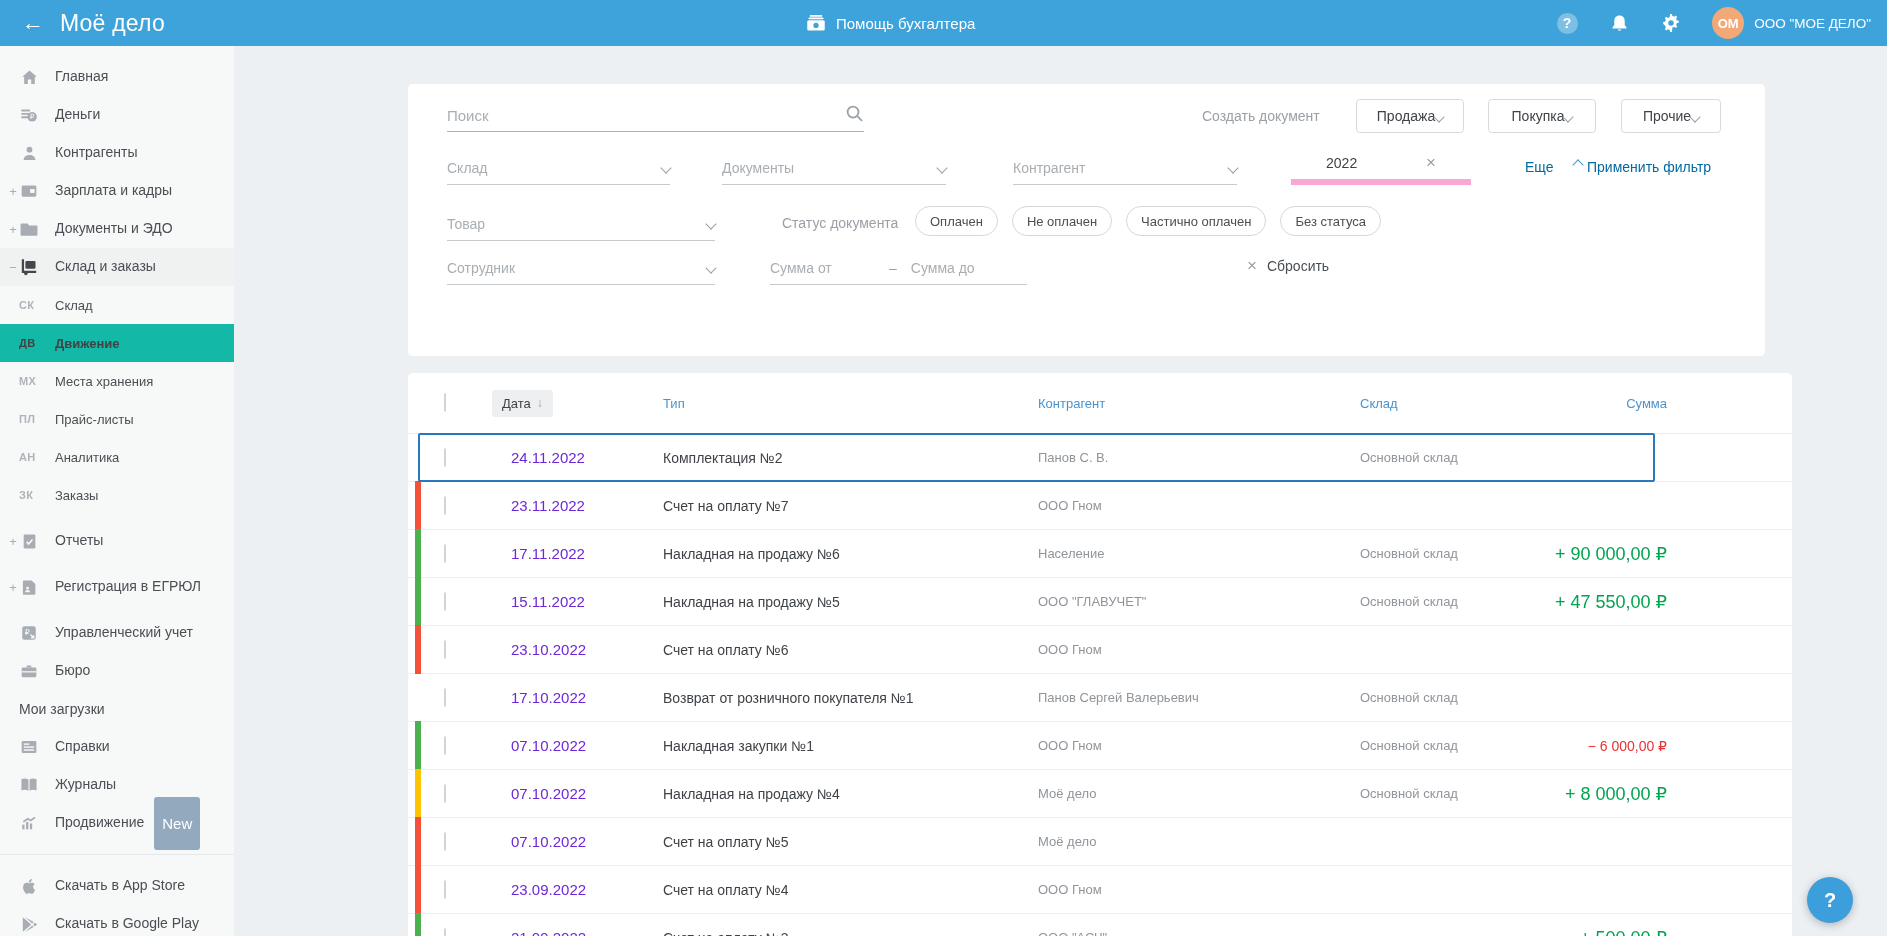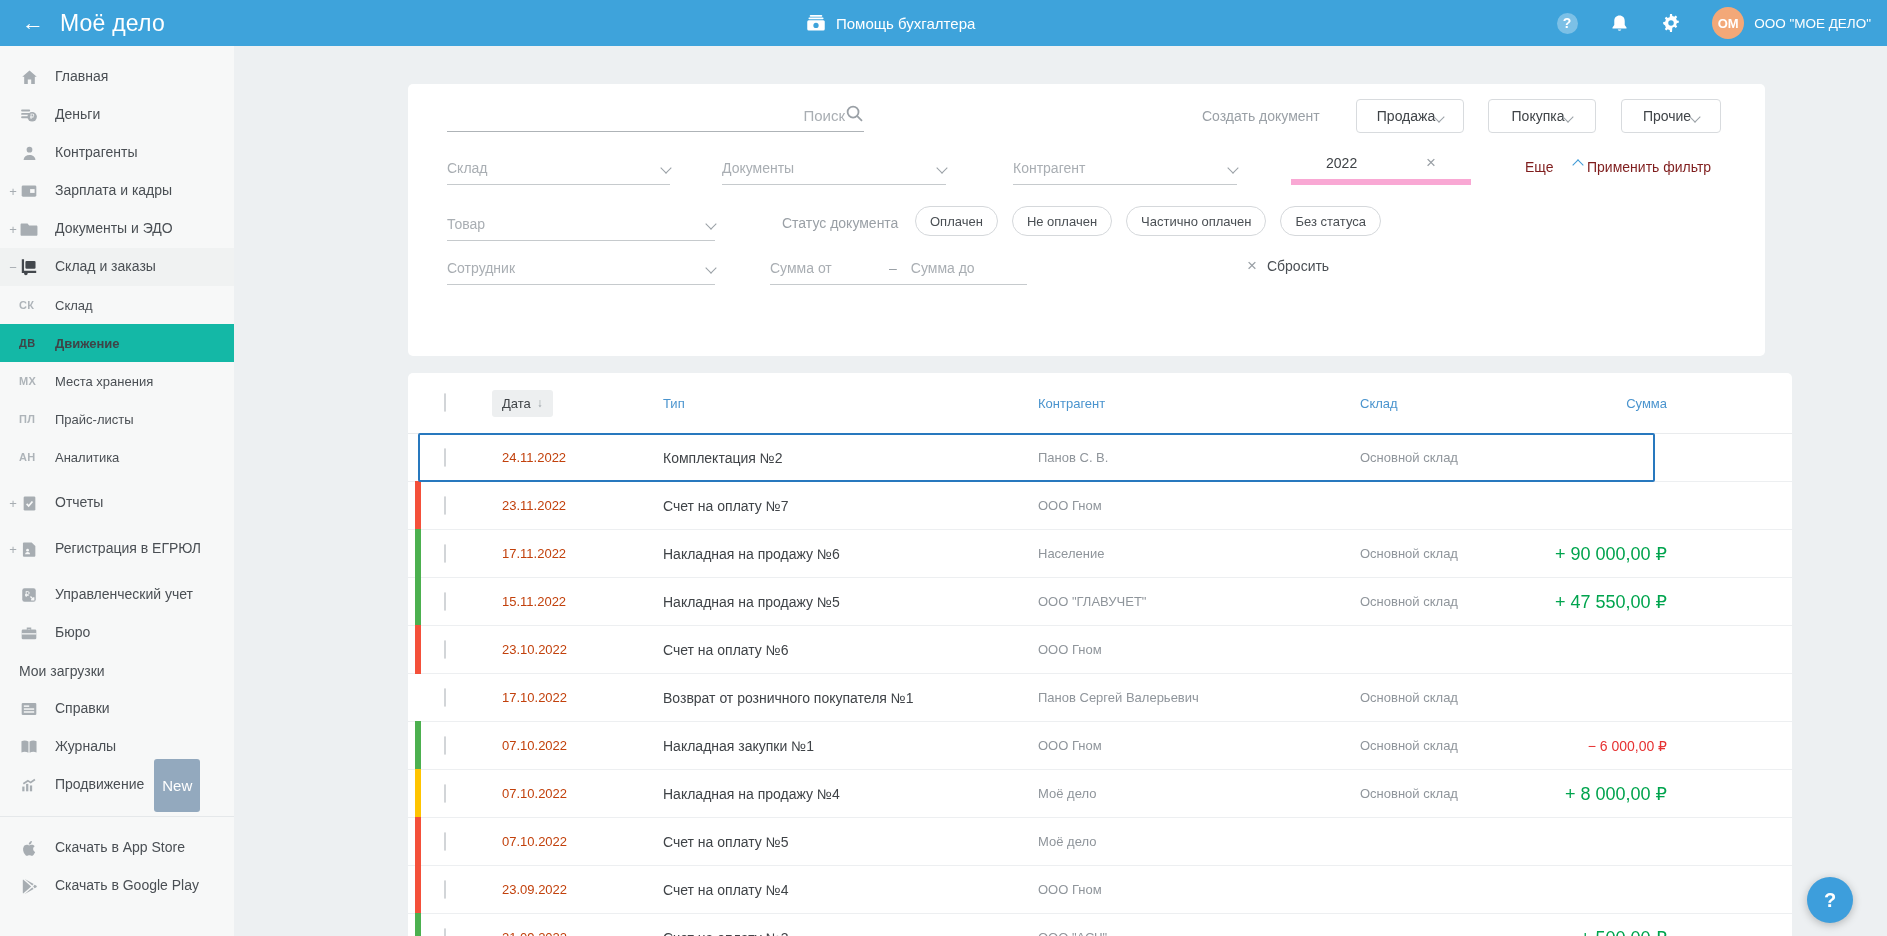--- a/index.html
+++ b/index.html
@@ -41,30 +41,30 @@
   
   .main { position:absolute; left:234px; top:46px; width:1653px; height:890px; background:#EDF0F2; overflow:hidden; }
   .card { position:absolute; background:#fff; border-radius:5px; }
   .filter-card { left:174px; top:38px; width:1357px; height:272px; }
   .table-card { left:174px; top:327px; width:1384px; }
 
   
   .abs { position:absolute; }
   .uline { border-bottom:1px solid #C6CACD; }
   .search-wrap { left:39px; top:16px; width:417px; height:32px; display:flex; align-items:flex-end; border-bottom:1px solid #AEB3B7; }
-  .search-wrap input { flex:1; border:none; outline:none; font-size:15px; color:#3b82f6; padding-bottom:7px; background:transparent;text-align:right; }
+  .search-wrap input { flex:1; border:none; outline:none; font-size:15px; color:#3b82f6; padding-bottom:7px; background:transparent; }
   .search-wrap input::placeholder { color:#A9AEB3; }
   .sel-field { height:34px; display:flex; align-items:flex-end; justify-content:space-between; cursor:pointer; }
   .sel-field .ph { font-size:14px; color:#A9AEB3; padding-bottom:8px; }
   .chev { width:8px; height:8px; border-right:1.6px solid #9AA0A6; border-bottom:1.6px solid #9AA0A6; transform:rotate(45deg); margin-bottom:12px; }
   .chev.up { transform:rotate(-135deg); margin-bottom:6px; border-color:#3D9AD6; }
   .year-field { height:34px; display:flex; align-items:flex-end; justify-content:center; border-bottom:6px solid #f9a8d4; }
   .year-field input { width:100px; border:none; outline:none; font-size:14px; color:#3F4347; padding-bottom:8px; background:transparent; }
   .x-icon { color:#9AA0A6; font-size:17px; padding-bottom:6px; cursor:pointer; }
-  .blue-link { color:#7f1d1d; font-size:14px; cursor:pointer; display:flex; align-items:flex-end; gap:20px; }
+  .blue-link { color:#0369a1; font-size:14px; cursor:pointer; display:flex; align-items:flex-end; gap:20px; }
   .create-label { color:#9AA0A6; font-size:14px; }
   .btn-outline { height:34px; background:#fff; border:1px solid #D8DBDE; border-radius:4px; display:flex; align-items:center; justify-content:center; font-size:14px; color:#3F4347; cursor:pointer; }
   .btn-outline .chev { margin-bottom:-2px; }
   .status-label { color:#9AA0A6; font-size:14px; }
   .chip { height:30px; border:1px solid #D5D8DB; border-radius:15px; background:#fff; display:inline-flex; align-items:center; padding:0 14px; font-size:13px; color:#4A4F54; cursor:pointer; margin-right:14px; }
   .sum-group { display:flex; align-items:flex-end; border-bottom:1px solid #C6CACD; height:34px; }
   .sum-group input { width:105px; border:none; outline:none; font-size:14px; color:#3F4347; padding-bottom:8px; background:transparent; text-align:left; }
   .sum-group input::placeholder { color:#A9AEB3; }
   .sum-dash { color:#9AA0A6; font-size:14px; padding:0 14px 8px; }
   .reset { display:flex; align-items:center; gap:10px; cursor:pointer; font-size:14px; color:#4A4F54; }
@@ -72,21 +72,21 @@
 
   
   .thead-row, .trow { display:grid; grid-template-columns:36px 58px 161px 375px 322px 167px 140px 66px 1fr; align-items:center; }
   .thead-row { height:61px; border-bottom:1px solid #E9EBED; }
   .trow { height:48px; border-bottom:1px solid #EDEFF1; position:relative; background:#fff; }
   .checkbox { width:18px; height:18px; border:1px solid #D2D5D8; border-radius:3px; background:#fff; cursor:pointer; }
   .date-pill { display:inline-flex; align-items:center; gap:6px; background:#EDEFF0; border-radius:3px; padding:6px 10px; margin-left:-10px; font-size:13px; color:#3F4347; cursor:pointer; }
   .sort-arrow { color:#9AA0A6; font-size:12px; }
   .th-blue { color:#4A94CE; font-size:13px; cursor:pointer; }
   .c-sum { text-align:right; }
-  .c-date { font-size:13px; color:#c2410c; }
+  .c-date { font-size:15px; color:#6d28d9;margin-left:9px; }
   .c-type { font-size:14px; color:#3F4347; }
   .c-cp, .c-wh { font-size:13px; color:#8F959B; }
   .sum-green { color:#00A44E; font-size:18px; }
   .sum-red { color:#E63232; font-size:14px; }
   .sidebar-bar { position:absolute; left:7px; top:-1px; bottom:-1px; width:6px; }
   .bar-red { background:#F4503A; }
   .bar-green { background:#4CB04F; }
   .bar-yellow { background:#FFC400; }
   .kebab { width:4px; height:4px; border-radius:50%; background:#B6BABF; box-shadow:0 7px 0 #B6BABF, 0 14px 0 #B6BABF; margin:-14px auto 0; cursor:pointer; }
   .sel-outline { display:none; }
@@ -215,20 +215,24 @@
     <span class="abbr">МХ</span>
     <span class="slabel">Места хранения</span>
   </div>
   <div class="nav-sub">
     <span class="abbr">ПЛ</span>
     <span class="slabel">Прайс-листы</span>
   </div>
   <div class="nav-sub">
     <span class="abbr">АН</span>
     <span class="slabel">Аналитика</span>
+  </div>
+  <div class="nav-sub">
+    <span class="abbr">ЗК</span>
+    <span class="slabel">Заказы</span>
   </div>
 
   <div class="nav-gap"></div>
 
   <div class="nav-item">
     <span class="expand">+</span>
     <span class="nicon">
         <svg width="17" height="17" viewBox="0 0 16 16" class="gicon">
           <rect x="2.5" y="1.3" width="11" height="13.4" rx="1.2"></rect>
           <path d="M5.3 8.4 7.2 10.3 10.8 6.1" stroke="#F7F8F8" stroke-width="1.6" fill="none"></path>

